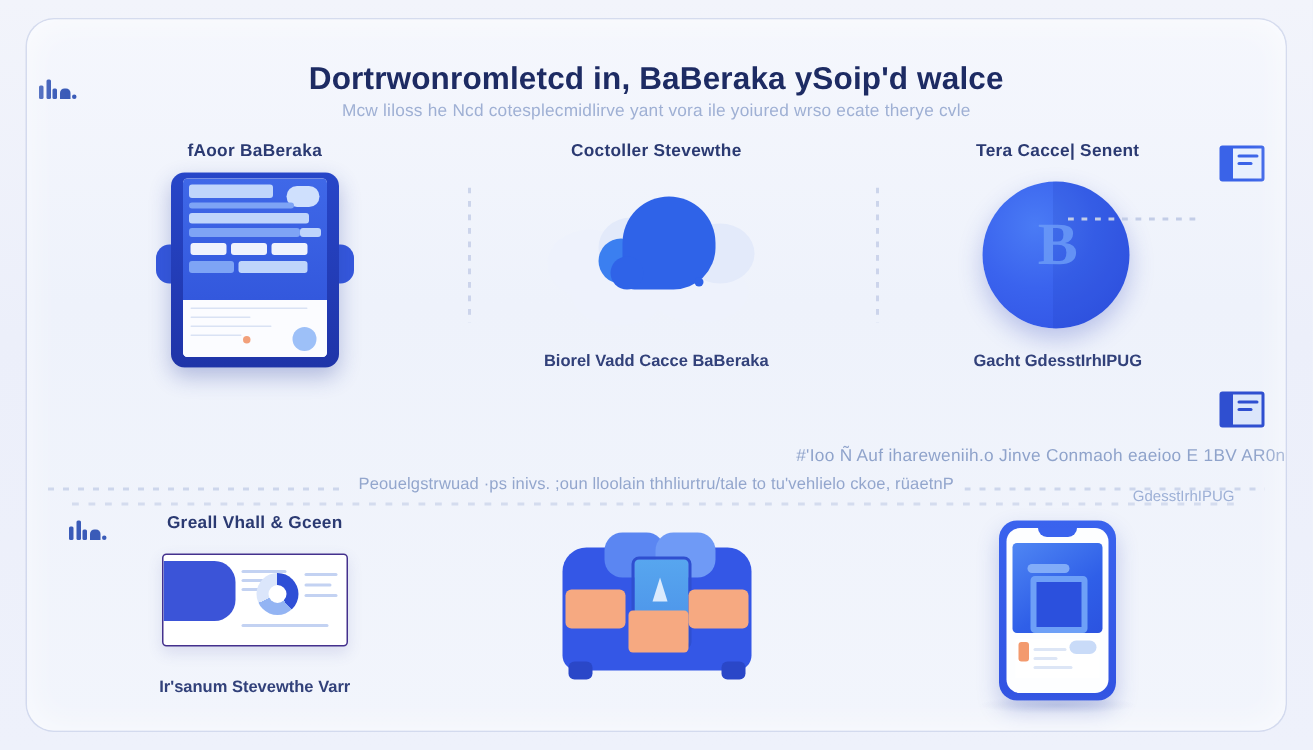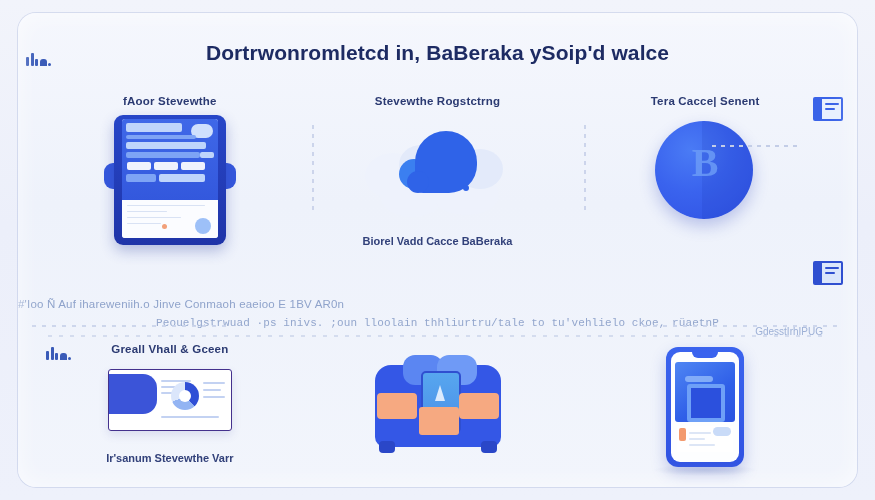--- a/index.html
+++ b/index.html
@@ -125,26 +125,26 @@
     box-shadow:0 1px 0 rgba(255,255,255,.25) inset;
   }
   .banner-text{
     color:#ffffff;font-size:20px;font-weight:700;letter-spacing:2px;
     font-family:"DejaVu Sans","Liberation Sans",sans-serif;
     text-shadow:0 1px 2px rgba(40,40,90,.35);
   }
 
   
   .mid-line1{
-    position:absolute;left:0;right:0;top:285px;text-align:left;
+    position:absolute;left:0;right:0;top:285px;text-align:right;
     font-size:11.5px;color:#8fa3cb;filter:blur(.35px);letter-spacing:.2px;
   }
   .mid-line2{
     position:absolute;left:0;right:0;top:304px;text-align:center;
-    font-size:11px;color:#93a6cd;filter:blur(.45px);letter-spacing:.1px;font-family:Liberation Mono, monospace;
+    font-size:11px;color:#93a6cd;filter:blur(.45px);letter-spacing:.1px;
   }
   .hdots-wide{
     position:absolute;top:312px;height:2px;width:200px;
     background-image:linear-gradient(90deg,#c9d3ea 40%,transparent 0);
     background-size:10px 2px;opacity:.9;
   }
   .hdots-wide.l{left:14px;}
   .hdots-wide.r{right:14px;}
 
   
@@ -245,20 +245,21 @@
     z-index:9;
   }
 </style>
 </head>
 <body>
 
 <div class="stage">
   <div class="outer-card">
 
     <div class="hero-title">Dortrwonromletcd in, BaBeraka ySoip'd walce</div>
+    <div class="hero-sub">Mcw liloss he Ncd cotesplecmidlirve yant vora ile yoiured wrso ecate therye cvle</div>
 
     <div class="glyph" style="left:8px;top:40px;">
       <i class="g1"></i>
         <i class="g2"></i>
         <i class="g3"></i>
         <i class="g4"></i>
         <i class="g5"></i>
     </div>
 
     <div class="winicon" style="right:14px;top:84px;">
@@ -267,21 +268,21 @@
         <div class="wl" style="left:3px;top:4px;width:14px;"></div>
         <div class="wl" style="left:3px;top:9px;width:10px;"></div>
       </div>
     </div>
 
     <div class="row-top">
       <div class="vdots a"></div>
       <div class="vdots b"></div>
 
       <div class="col">
-        <div class="col-label">fAoor Stevewthe</div>
+        <div class="col-label">fAoor BaBeraka</div>
         <div class="tablet">
           <div class="ear l"></div>
             <div class="ear r"></div>
           <div class="frame"></div>
           <div class="screen">
             <div class="scr-top">
               <div class="barlt" style="left:4px;top:4px;width:56px;height:9px;"></div>
               <div class="blob"></div>
               <div class="bar" style="left:4px;top:16px;width:70px;height:4px;"></div>
               <div class="barlt" style="left:4px;top:23px;width:80px;height:7px;"></div>
@@ -299,21 +300,21 @@
               <div class="line" style="left:5px;top:17px;width:54px;"></div>
               <div class="line" style="left:5px;top:23px;width:34px;"></div>
               <div class="dot-o" style="left:40px;top:24px;"></div>
               <div class="badge"></div>
             </div>
           </div>
         </div>
       </div>
 
       <div class="col">
-        <div class="col-label">Stevewthe Rogstctrng</div>
+        <div class="col-label">Coctoller Stevewthe</div>
         <div class="cloudwrap">
           <div class="cl pale2" style="left:2px;top:34px;width:56px;height:46px;"></div>
           <div class="cl pale2" style="left:18px;top:58px;width:62px;height:40px;"></div>
           <div class="cl pale" style="left:36px;top:26px;width:44px;height:40px;"></div>
           <div class="cl pale2" style="left:70px;top:56px;width:66px;height:40px;"></div>
           <div class="cl pale" style="left:94px;top:30px;width:46px;height:40px;"></div>
           <div class="cl mid" style="left:36px;top:40px;width:30px;height:30px;"></div>
           <div class="cl main" style="left:52px;top:12px;width:62px;height:62px;border-radius:31px 31px 28px 8px;"></div>
           <div class="cl main" style="left:44px;top:52px;width:22px;height:22px;"></div>
           <div class="cl main" style="left:100px;top:66px;width:6px;height:6px;"></div>
@@ -321,20 +322,21 @@
         <div class="col-cap">Biorel Vadd Cacce BaBeraka</div>
       </div>
 
       <div class="col">
         <div class="col-label">Tera Cacce| Senent</div>
         <div class="coinwrap">
           <div class="coin"></div>
           <div class="coin-b">B</div>
           <div class="hdots"></div>
         </div>
+        <div class="col-cap">Gacht GdesstIrhIPUG</div>
       </div>
     </div>
 
 
     <div class="winicon" style="right:14px;top:248px;z-index:8;">
       <div class="wbar" style="background:#2f4fd0;"></div>
       <div class="wbody" style="border-color:#2f4fd0;background:#dbe6fb;">
         <div class="wl" style="left:3px;top:4px;width:14px;background:#2f4fd0;"></div>
         <div class="wl" style="left:3px;top:9px;width:10px;background:#2f4fd0;"></div>
       </div>

